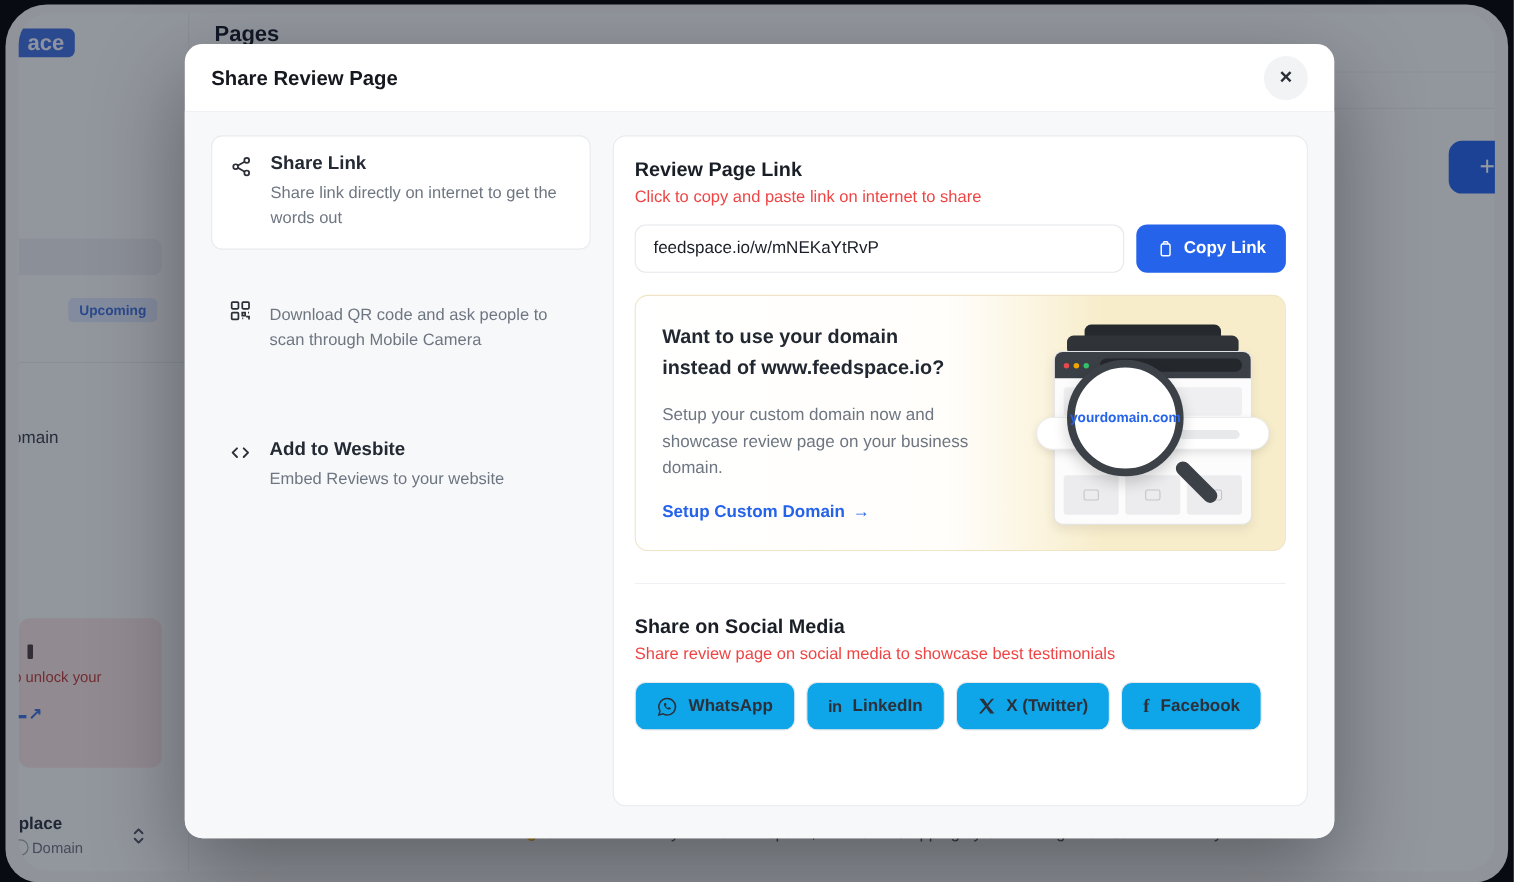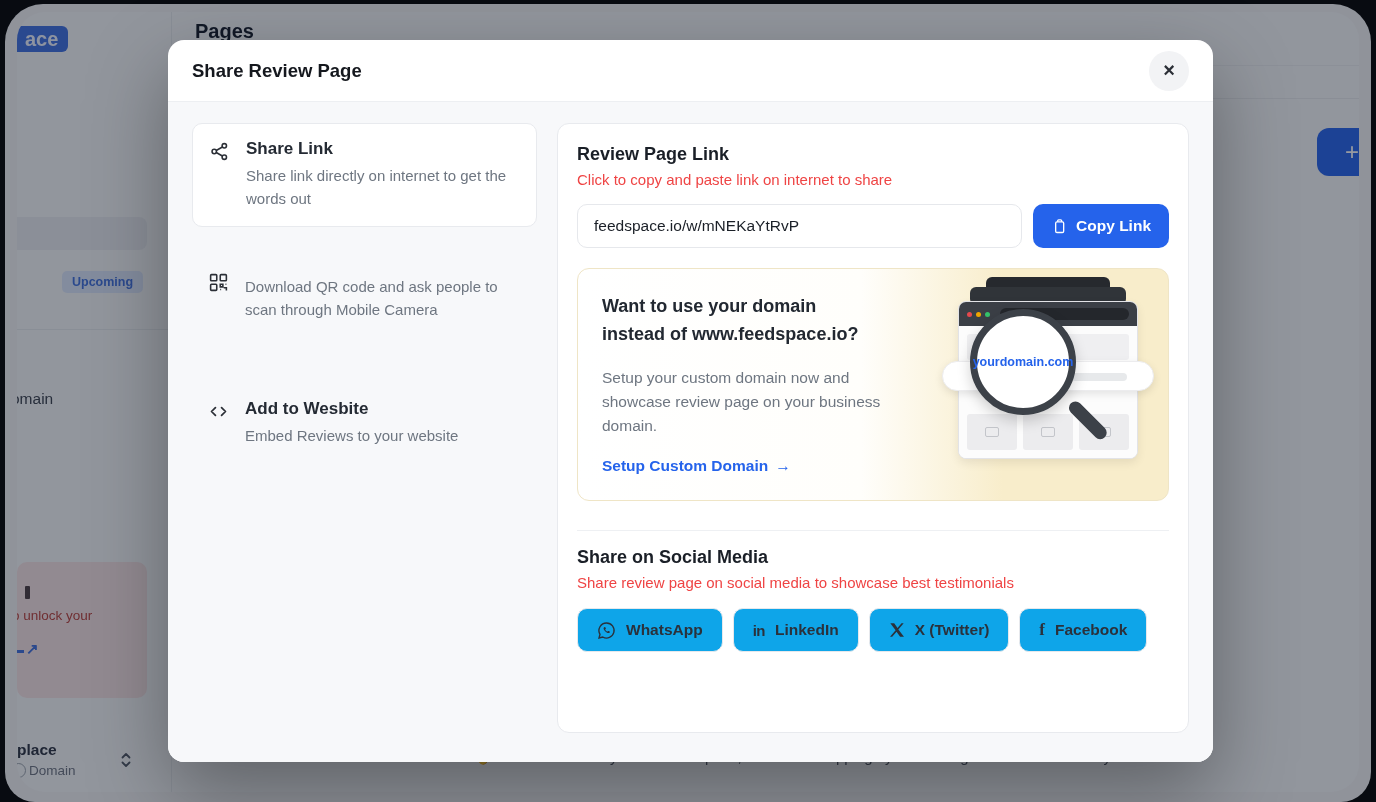--- a/index.html
+++ b/index.html
@@ -60,40 +60,40 @@
   .link-input { flex:1; height:44px; border:1px solid #e6e8ec; border-radius:10px; padding:0 16px; font-size:15.5px; color:#1a1f27; font-family:Liberation Sans, sans-serif; background:#fff; }
   .copy-btn { flex:none; height:44px; padding:0 18px; background:#2563eb; border:none; border-radius:10px; color:#fff; font-size:15.5px; font-weight:700; display:flex; align-items:center; gap:9px; cursor:pointer; font-family:"Liberation Sans",sans-serif; }
 
   .domain-card { position:relative; margin-top:20px; height:233px; border:1px solid #efe5c6; border-radius:12px; background:linear-gradient(to right,#ffffff 0%,#fffefb 48%,#f8edcb 72%,#f8edcb 100%); overflow:hidden; }
   .dc-text { position:absolute; left:24px; top:24px; }
   .dc-title { font-size:18px; font-weight:700; color:#222831; line-height:1.55; }
   .dc-desc { margin-top:17px; font-size:15.5px; color:#6e7681; line-height:1.55; max-width:308px; }
   .dc-cta { margin-top:19px; font-size:15.5px; font-weight:700; color:#2563eb; cursor:pointer; display:inline-flex; gap:7px; align-items:flex-end; }
 
   
-  .illu { position:absolute; right:30px; top:4px; width:180px; height:205px; }
+  .illu { position:absolute; right:30px; top:22px; width:180px; height:205px; }
   .illu .bar1 { position:absolute; left:28px; top:4px; width:124px; height:16px; background:#26292e; border-radius:6px; }
   .illu .bar2 { position:absolute; left:12px; top:14px; width:156px; height:18px; background:#303439; border-radius:6px; }
   .illu .win { position:absolute; left:0; top:28px; width:180px; height:158px; background:#fff; border:1px solid #e2e3e7; border-radius:8px; box-shadow:0 4px 10px rgba(0,0,0,.08); }
   .illu .whead { height:24px; background:#3b3f46; border-radius:7px 7px 0 0; display:flex; align-items:center; padding:0 8px; gap:4px; }
   .illu .dot { width:5px; height:5px; border-radius:50%; }
   .illu .addr { margin-left:6px; flex:1; height:12px; background:#24272c; border-radius:6px; }
   .illu .wbody { position:relative; height:132px; background:#fcfcfc; border-radius:0 0 7px 7px; overflow:hidden; }
   .illu .banner { margin:8px; height:26px; background:#efeff1; border-radius:3px; }
   .illu .tiles { position:absolute; bottom:8px; left:8px; right:8px; display:flex; gap:6px; }
   .illu .tile { flex:1; height:36px; background:#ececee; border-radius:3px; display:flex; align-items:center; justify-content:center; }
   .illu .tile span { width:14px; height:10px; border:1.5px solid #c3c5ca; border-radius:2px; }
   .illu .pill { position:absolute; left:-16px; right:-16px; top:88px; height:30px; background:#fff; border:1px solid #ececee; border-radius:15px; box-shadow:0 3px 8px rgba(0,0,0,.10); z-index:2; }
   .illu .pill b { position:absolute; right:26px; top:11px; width:56px; height:8px; background:#e7e9eb; border-radius:4px; }
   .illu .lens { position:absolute; left:12px; top:36px; width:106px; height:106px; border-radius:50%; background:#fff; border:7px solid #3c4148; box-shadow:0 6px 14px rgba(0,0,0,.18); z-index:3; display:flex; align-items:center; justify-content:center; }
   .illu .lens span { font-size:12.5px; font-weight:700; color:#2563eb; }
   .illu .handle { position:absolute; left:112px; top:128px; width:13px; height:48px; background:#3c4148; border-radius:7px; transform:rotate(-45deg); transform-origin:50% 8px; z-index:2; }
 
   .panel-divider { margin-top:29px; border-top:1px solid #eef0f3; }
-  .social-sec { margin-top:16px; }
+  .social-sec { margin-top:28px; }
   .social-row { margin-top:17px; display:flex; gap:10px; }
   .social-btn { height:44px; padding:0 19px; background:#0ea5e9; border:1px solid #e6e8ec; border-radius:10px; font-size:15.5px; font-weight:700; color:#2b313b; display:flex; align-items:center; gap:10px; cursor:pointer; font-family:"Liberation Sans",sans-serif; }
   .social-btn .sicon { display:flex; color:#2b313b; }
   .li-glyph { font-size:15px; font-weight:700; letter-spacing:-0.5px; }
   .fb-glyph { font-size:17px; font-weight:700; font-family:"Liberation Serif",serif; }
 </style>
 </head>
 <body>
 
 <div class="stage">

